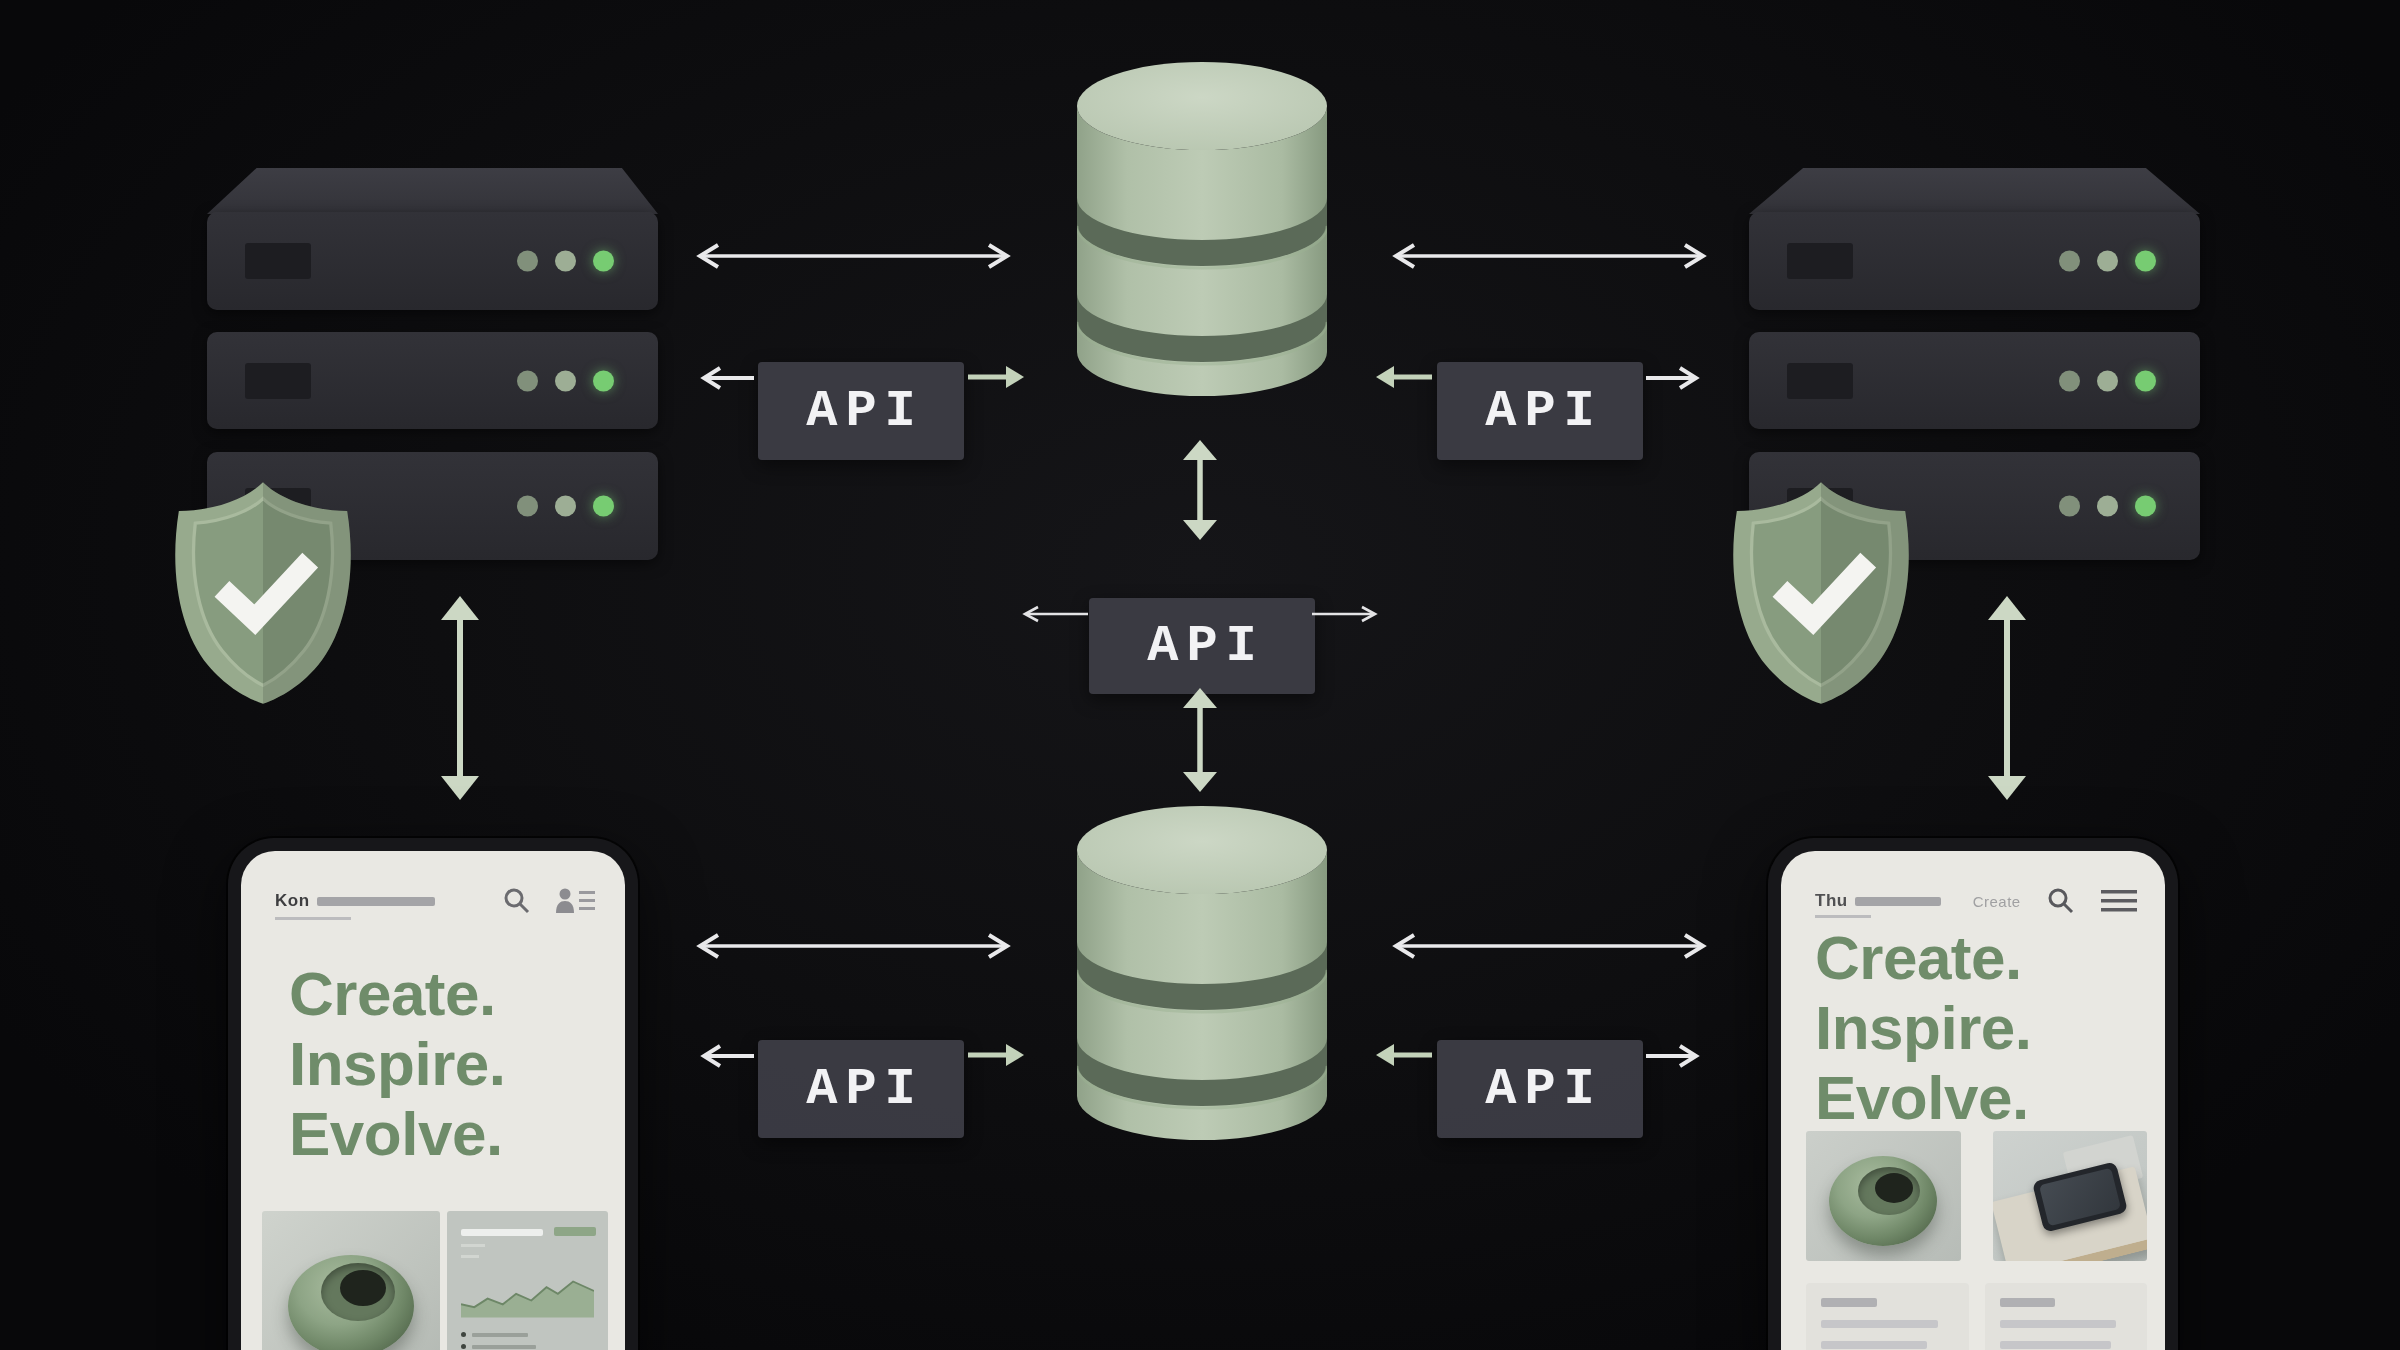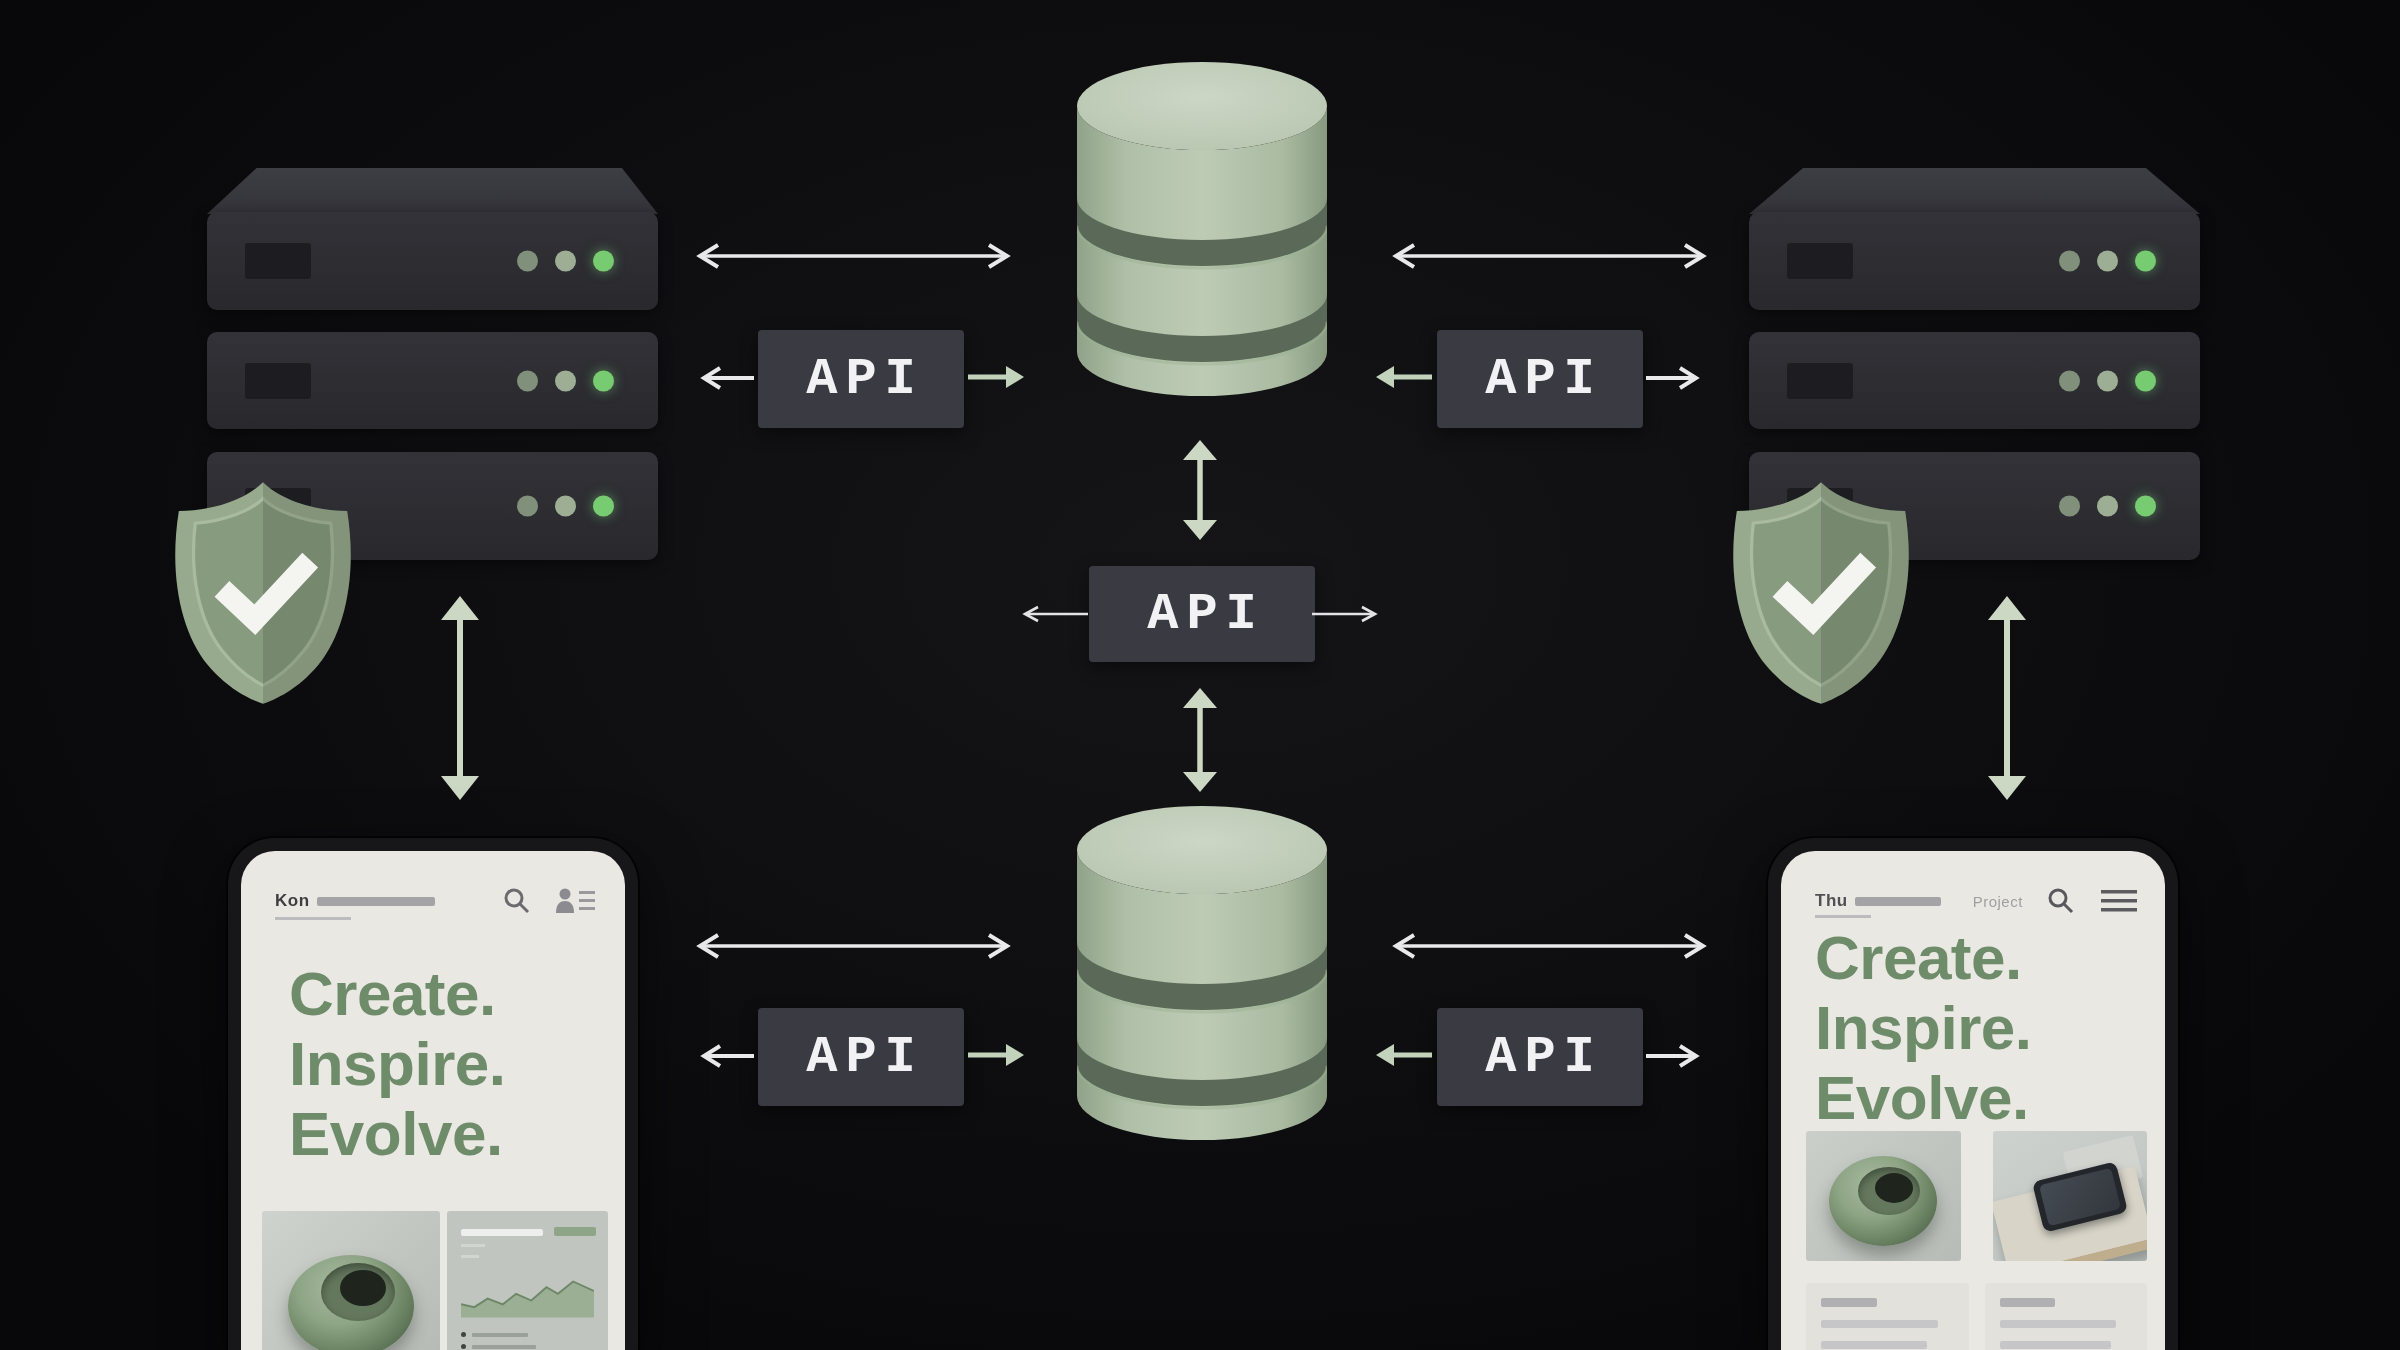--- a/index.html
+++ b/index.html
@@ -18,21 +18,21 @@
              display:flex;gap:17px;}
   .led{width:21px;height:21px;border-radius:50%;}
   .led-dim{background:#81907b;}
   .led-mid{background:#9dae95;}
   .led-bright{background:#77cc72;box-shadow:0 0 12px rgba(119,204,114,.55);}
 
   
   .api-box{background:rgba(62,62,70,.92);border-radius:4px;display:flex;align-items:center;justify-content:center;
            color:#f2f2f4;font-family:"Liberation Mono","DejaVu Sans Mono",monospace;
            font-size:52px;font-weight:700;letter-spacing:8px;text-indent:8px;
-           box-shadow:0 6px 18px rgba(0,0,0,.45);}
+           box-shadow:0 6px 18px rgba(0,0,0,.45);margin-top:32px;}
 
   
   .phone{background:#17171a;border-radius:46px;padding:13px;
          box-shadow:0 0 0 2px rgba(0,0,0,.65), 0 20px 60px rgba(0,0,0,.6);}
   .phone-screen{position:relative;background:#e9e8e3;border-radius:34px;overflow:hidden;width:100%;height:100%;box-sizing:border-box;}
   .app-header{position:absolute;left:34px;right:28px;top:34px;display:flex;align-items:center;}
   .logo-text{font-size:17px;font-weight:800;color:#3e3e40;letter-spacing:.5px;}
   .logo-bar{width:118px;height:9px;background:#a4a4a7;border-radius:2px;margin-left:7px;}
   .logo-bar.short{width:86px;}
   .logo-underline{position:absolute;height:3px;background:#bcbcbe;}
@@ -342,21 +342,21 @@
         </div>
       </div>
     </div>
   </div>
 
   <div class="abs phone" style="left:1768px;top:838px;width:410px;height:560px;box-sizing:border-box;">
     <div class="phone-screen">
       <div class="app-header">
         <span class="logo-text" style="color:#515153;">Thu</span>
         <span class="logo-bar short"></span>
-        <span class="nav-label">Project</span>
+        <span class="nav-label">Create</span>
         <span class="hspacer"></span>
         <svg width="32" height="32" viewBox="0 0 32 32">
           <circle cx="13" cy="13" r="8" class="icon-stroke" style="stroke:#59595d;"></circle>
             <line x1="19" y1="19" x2="27" y2="27" class="icon-stroke" style="stroke:#59595d;"></line>
         </svg>
         <svg width="36" height="26" viewBox="0 0 36 26" style="margin-left:24px;">
           <rect x="0" y="2" width="36" height="3.5" fill="#5c5c60"></rect>
           <rect x="0" y="11" width="36" height="3.5" fill="#5c5c60"></rect>
           <rect x="0" y="20" width="36" height="3.5" fill="#5c5c60"></rect>
         </svg>

